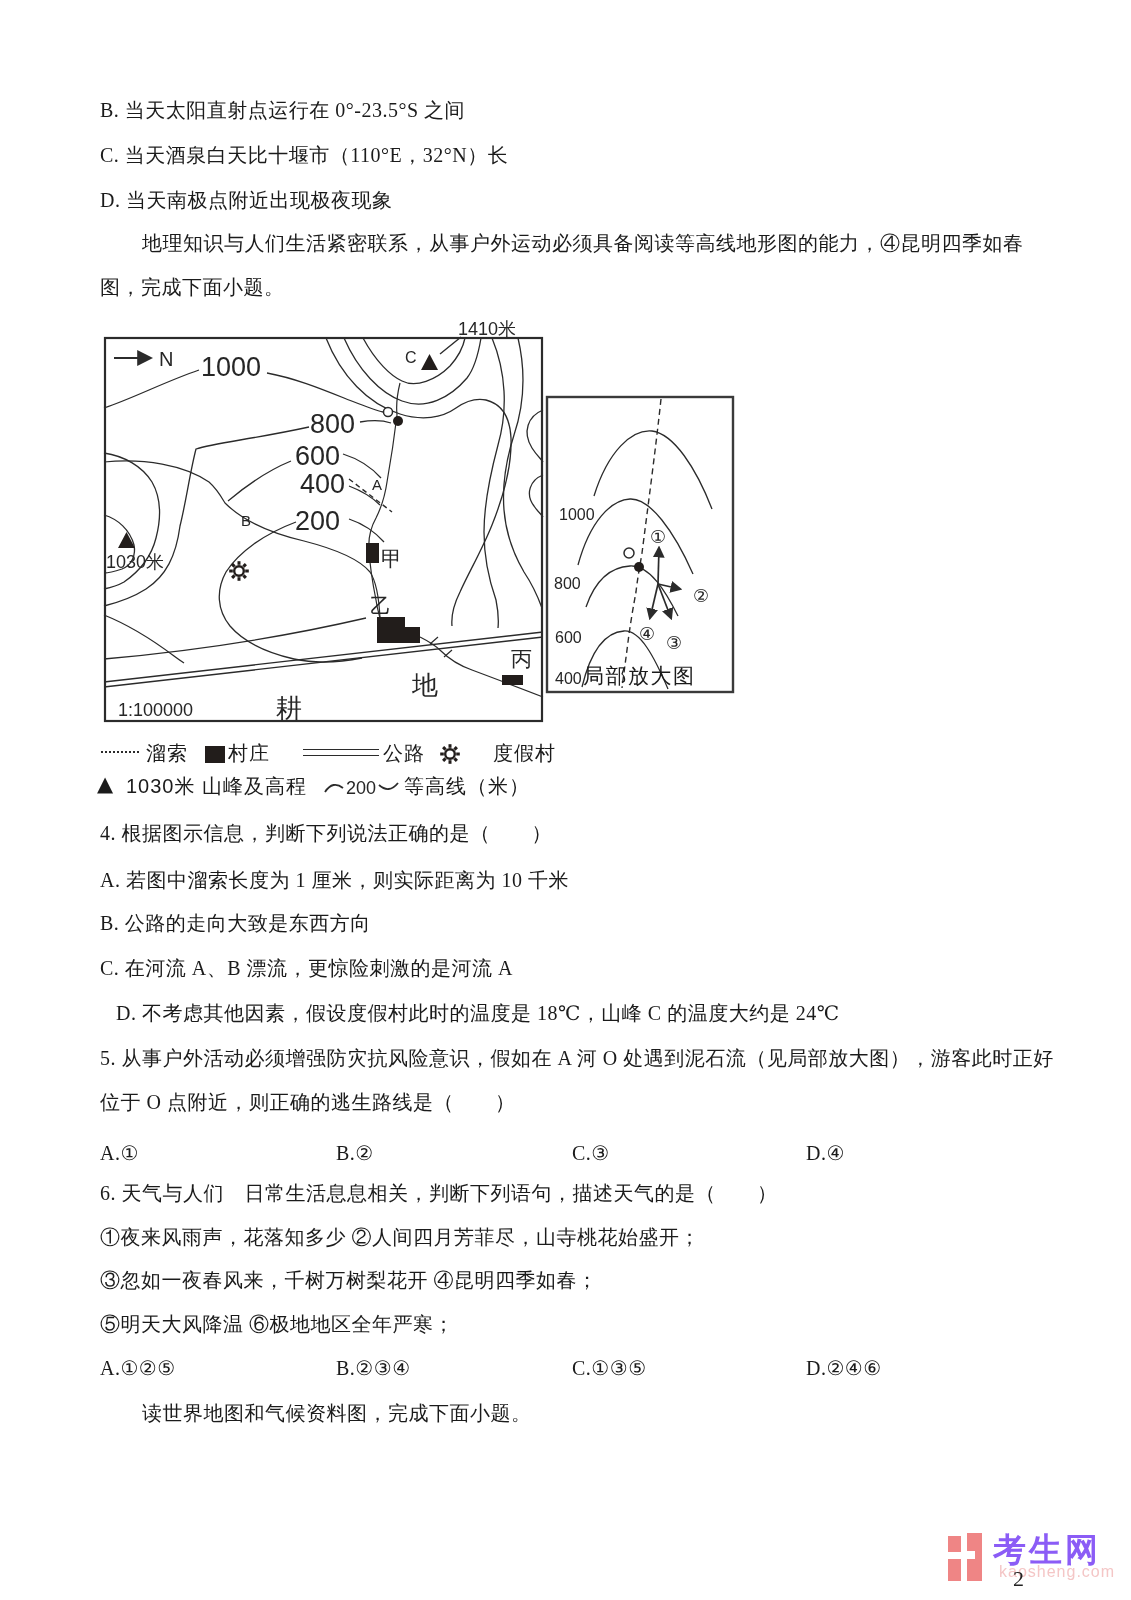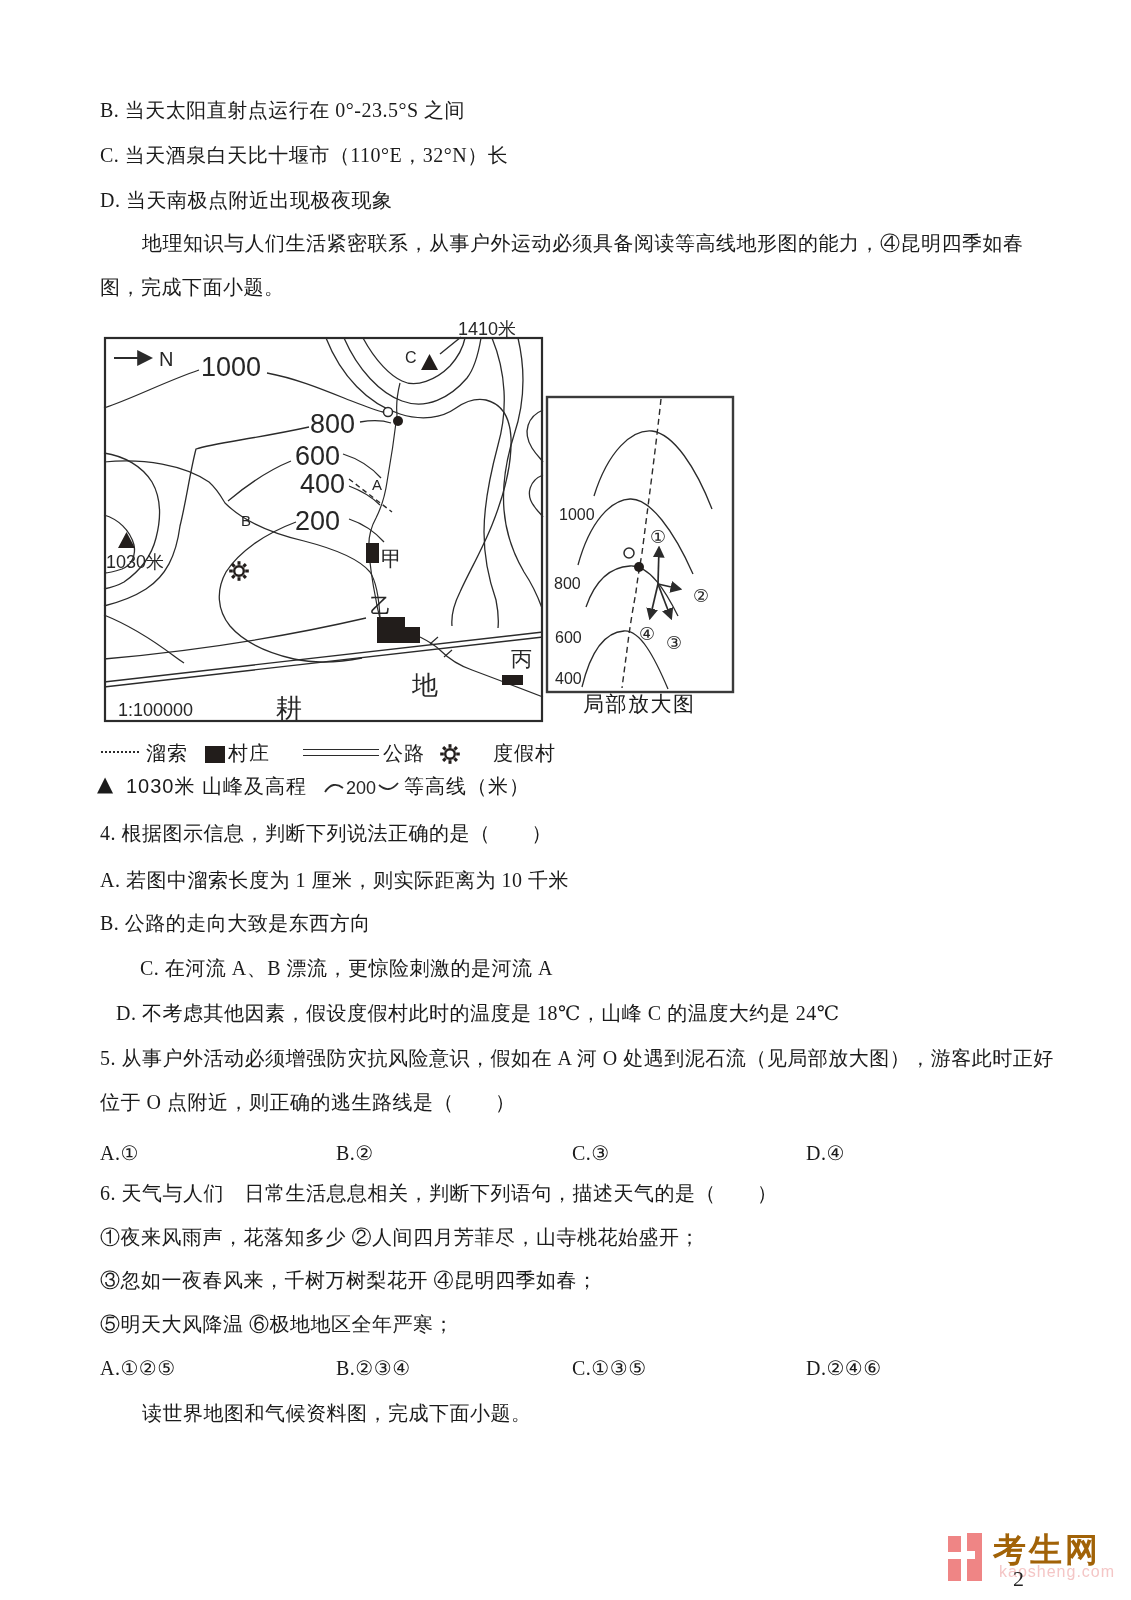--- a/index.html
+++ b/index.html
@@ -12,21 +12,21 @@
     font-family:"Liberation Sans","DejaVu Sans",sans-serif;letter-spacing:1px;}
   .legend-dash{position:absolute;width:38px;height:0;border-top:2.5px dotted #2b2b2b;}
   .legend-square{position:absolute;width:20px;height:17px;background:#221d1b;}
   .legend-road{position:absolute;width:76px;height:7px;border-top:1.8px solid #2b2b2b;border-bottom:1.8px solid #2b2b2b;box-sizing:border-box;}
   .legend-tri{position:absolute;font-size:21px;color:#1b1b1b;font-family:"DejaVu Sans",sans-serif;line-height:22px;}
   svg{position:absolute;overflow:visible;}
   svg text{font-family:"Liberation Sans","DejaVu Sans",sans-serif;fill:#262626;}
   .ct{font-size:27px;}
   .inset-caption{position:absolute;font-size:21px;letter-spacing:1.5px;
     font-family:"Liberation Sans","DejaVu Sans",sans-serif;}
-  .wm-brand{position:absolute;font-size:33px;font-weight:bold;letter-spacing:3px;color:#a16207;
+  .wm-brand{position:absolute;font-size:33px;font-weight:bold;letter-spacing:3px;color:#8b5cf6;
     font-family:"Liberation Sans","DejaVu Sans",sans-serif;line-height:34px;}
   .wm-domain{position:absolute;font-size:16px;color:#f4c6c6;letter-spacing:1px;
     font-family:"Liberation Sans","DejaVu Sans",sans-serif;line-height:17px;}
   .page-num{position:absolute;font-size:22px;color:#222;}
 </style>
 </head>
 <body>
 
 <div class="line" style="left:100px;top:98px;">B. 当天太阳直射点运行在 0°-23.5°S 之间</div>
 <div class="line" style="left:100px;top:143px;">C. 当天酒泉白天比十堰市（110°E，32°N）长</div>
@@ -159,21 +159,21 @@
   <text x="13" y="124" font-size="16">1000</text>
   <text x="8" y="193" font-size="16">800</text>
   <text x="9" y="247" font-size="16">600</text>
   <text x="9" y="288" font-size="16">400</text>
   <text x="112" y="147" font-size="18" text-anchor="middle">①</text>
   <text x="155" y="206" font-size="18" text-anchor="middle">②</text>
   <text x="128" y="253" font-size="18" text-anchor="middle">③</text>
   <text x="101" y="244" font-size="18" text-anchor="middle">④</text>
 </svg>
 
-<div class="inset-caption" style="left:583px;top:690px;">局部放大图</div>
+<div class="inset-caption" style="left:583px;top:662px;">局部放大图</div>
 
 <div class="legend-dash" style="left:101px;top:751px;"></div>
 <div class="legend-text" style="left:146px;top:741px;">溜索</div>
 <div class="legend-square" style="left:205px;top:746px;"></div>
 <div class="legend-text" style="left:228px;top:741px;">村庄</div>
 <div class="legend-road" style="left:303px;top:749px;"></div>
 <div class="legend-text" style="left:383px;top:741px;">公路</div>
 <svg style="left:438px;top:742px;" width="24" height="24" viewBox="-12 -12 24 24">
   <g stroke="#221d1b" fill="none">
     <circle cx="0" cy="0" r="4.8" stroke-width="2.4"></circle>
@@ -197,21 +197,21 @@
 <svg style="left:323px;top:776px;" width="78" height="22" viewBox="0 0 78 22">
   <path d="M2,16 Q10,4 20,12" fill="none" stroke="#2b2b2b" stroke-width="1.8"></path>
   <text x="23" y="18" font-size="18">200</text>
   <path d="M56,9 Q66,18 75,7" fill="none" stroke="#2b2b2b" stroke-width="1.8"></path>
 </svg>
 <div class="legend-text" style="left:404px;top:774px;">等高线（米）</div>
 
 <div class="line" style="left:100px;top:821px;">4. 根据图示信息，判断下列说法正确的是（　　）</div>
 <div class="line" style="left:100px;top:868px;">A. 若图中溜索长度为 1 厘米，则实际距离为 10 千米</div>
 <div class="line" style="left:100px;top:911px;">B. 公路的走向大致是东西方向</div>
-<div class="line" style="left:100px;top:956px;margin-left:40px;">C. 在河流 A、B 漂流，更惊险刺激的是河流 A</div>
+<div class="line" style="left:100px;top:956px;">C. 在河流 A、B 漂流，更惊险刺激的是河流 A</div>
 <div class="line" style="left:100px;top:1001px;margin-left:16px;">D. 不考虑其他因素，假设度假村此时的温度是 18℃，山峰 C 的温度大约是 24℃</div>
 
 <div class="line" style="left:100px;top:1046px;">5. 从事户外活动必须增强防灾抗风险意识，假如在 A 河 O 处遇到泥石流（见局部放大图），游客此时正好</div>
 <div class="line" style="left:100px;top:1090px;">位于 O 点附近，则正确的逃生路线是（　　）</div>
 <div class="line" style="left:100px;top:1141px;">A.①</div>
 <div class="line" style="left:336px;top:1141px;">B.②</div>
 <div class="line" style="left:572px;top:1141px;">C.③</div>
 <div class="line" style="left:806px;top:1141px;">D.④</div>
 
 <div class="line" style="left:100px;top:1181px;">6. 天气与人们　日常生活息息相关，判断下列语句，描述天气的是（　　）</div>

